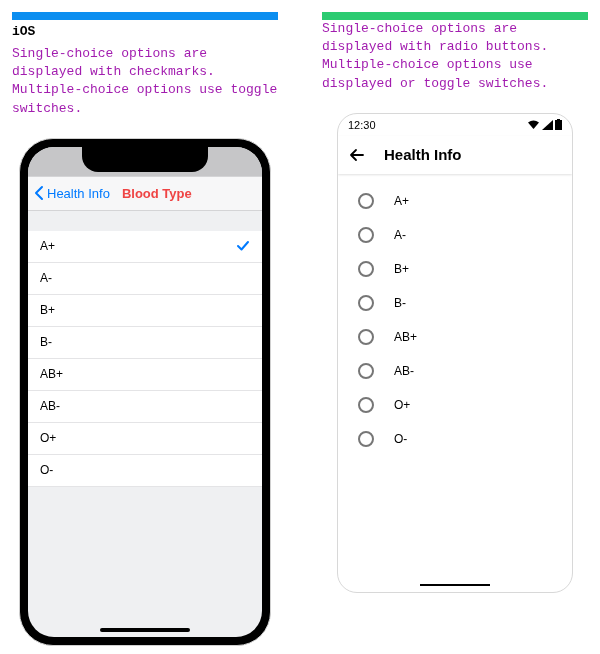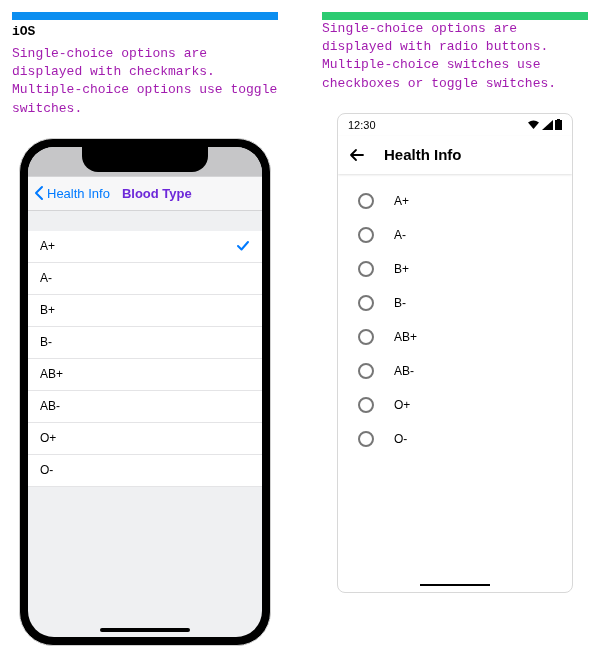--- a/index.html
+++ b/index.html
@@ -93,21 +93,21 @@
       align-items: center;
       color: #007aff;
       font-size: 13px;
       cursor: pointer;
     }
     .ios-back svg { margin-right: 1px; }
     .ios-title {
       flex: 1;
       font-weight: 600;
       font-size: 13px;
-      color: #6d28d9;
+      color: #ef4444;
       text-align: left;
       padding-left: 12px;
     }
     .ios-list {
       background: #fff;
       margin-top: 20px;
     }
     .ios-row {
       height: 32px;
       display: flex;
@@ -129,21 +129,21 @@
       height: 4px;
       background: #000;
       border-radius: 3px;
     }
     
     .android-device {
       margin: 0 auto;
       width: 236px;
       height: 480px;
       border: 1px solid #d8d8d8;
-      border-radius: 8px;
+      border-radius: 20px;
       background: #fff;
       position: relative;
       overflow: hidden;
     }
     .android-status {
       height: 22px;
       display: flex;
       align-items: center;
       justify-content: space-between;
       padding: 0 10px;
@@ -256,21 +256,21 @@
               <span>O-</span>
             </div>
           </div>
         <div class="ios-home"></div>
       </div>
     </div>
   </div>
 
   <div class="column">
     <div class="bar bar-android"></div>
-    <div class="desc">Single-choice options are displayed with radio buttons. Multiple-choice switches use checkboxes or toggle switches.</div>
+    <div class="desc">Single-choice options are displayed with radio buttons. Multiple-choice options use displayed or toggle switches.</div>
 
     <div class="android-device">
       <div class="android-status">
         <span>12:30</span>
         <div class="android-sicons">
           <svg width="13" height="10" viewBox="0 0 13 10">
               <path d="M6.5 9 L1 2.5 Q6.5 -1.5 12 2.5 Z" fill="#000"></path>
             </svg>
           <svg width="11" height="10" viewBox="0 0 11 10">
               <path d="M0 10 L11 10 L11 0 Z" fill="#000"></path>

